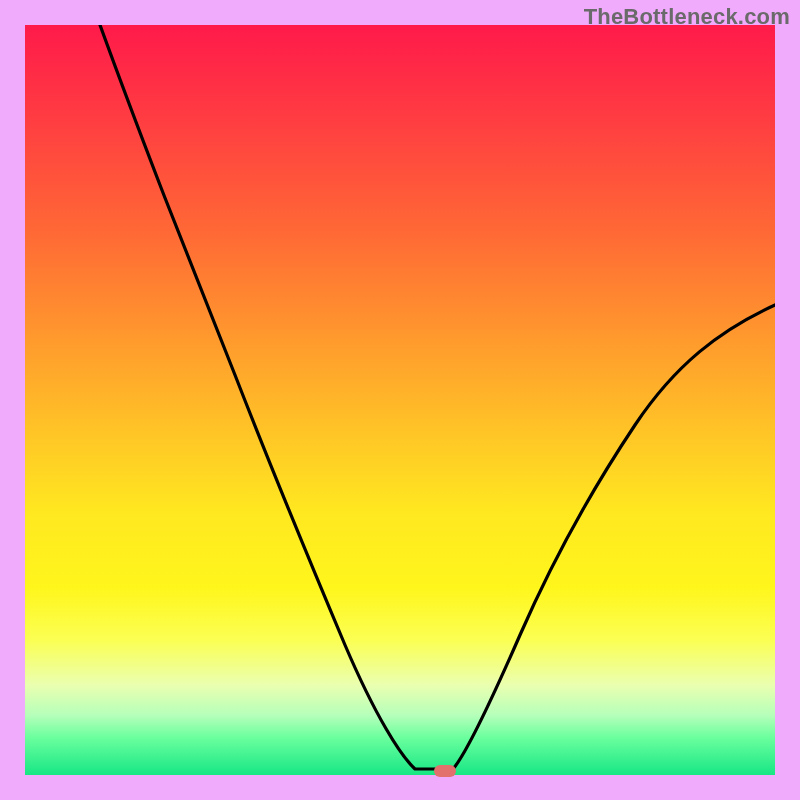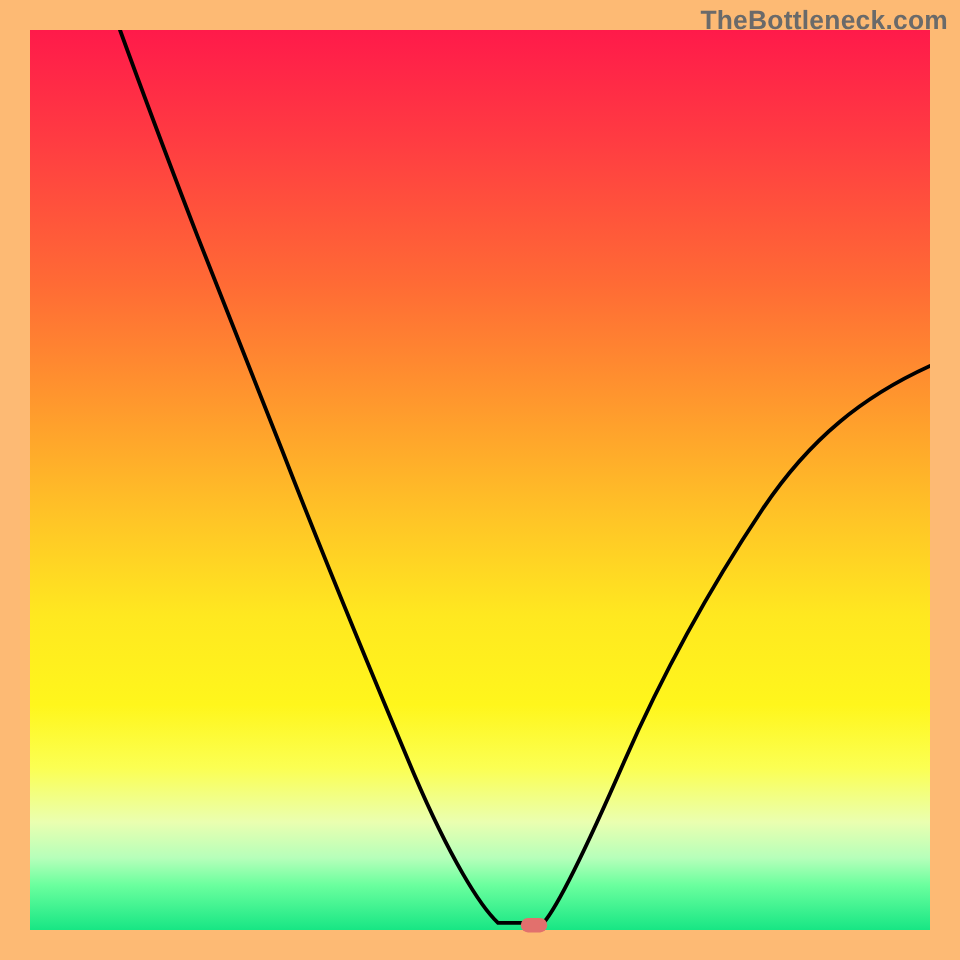--- a/index.html
+++ b/index.html
@@ -7,21 +7,21 @@
     padding: 0;
     width: 800px;
     height: 800px;
     background: #000;
     overflow: hidden;
   }
   .chart-wrap {
     position: relative;
     width: 800px;
     height: 800px;
-    background: #fdba74;
+    background: #f0abfc;
   }
   .plot-area {
     position: absolute;
     left: 25px;
     top: 25px;
     width: 750px;
     height: 750px;
     background: linear-gradient(to bottom,
       #ff1a4a 0%,
       #ff3b42 12%,

